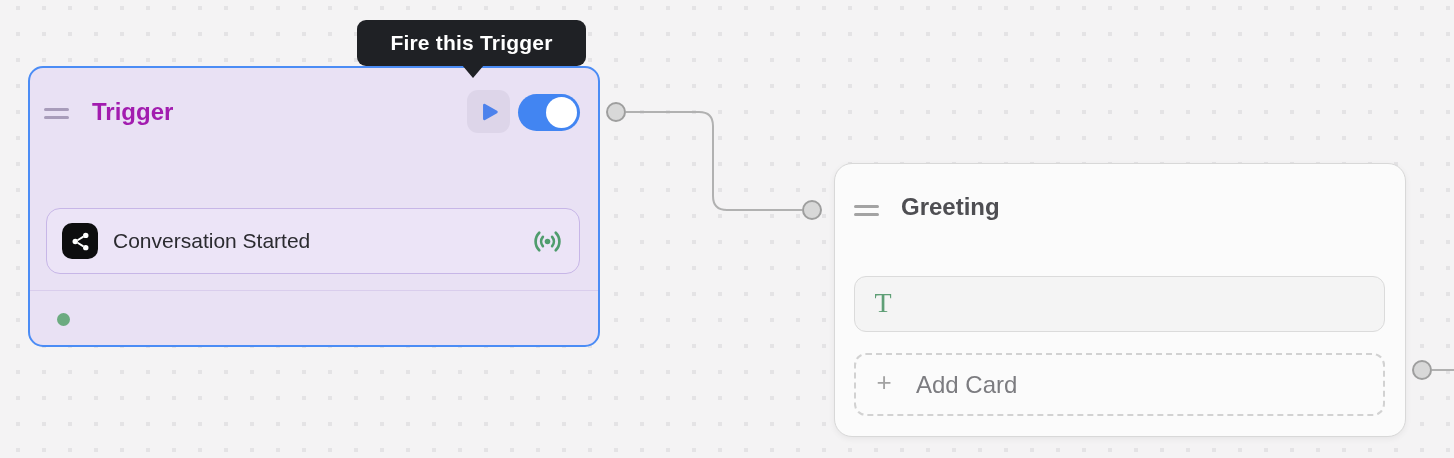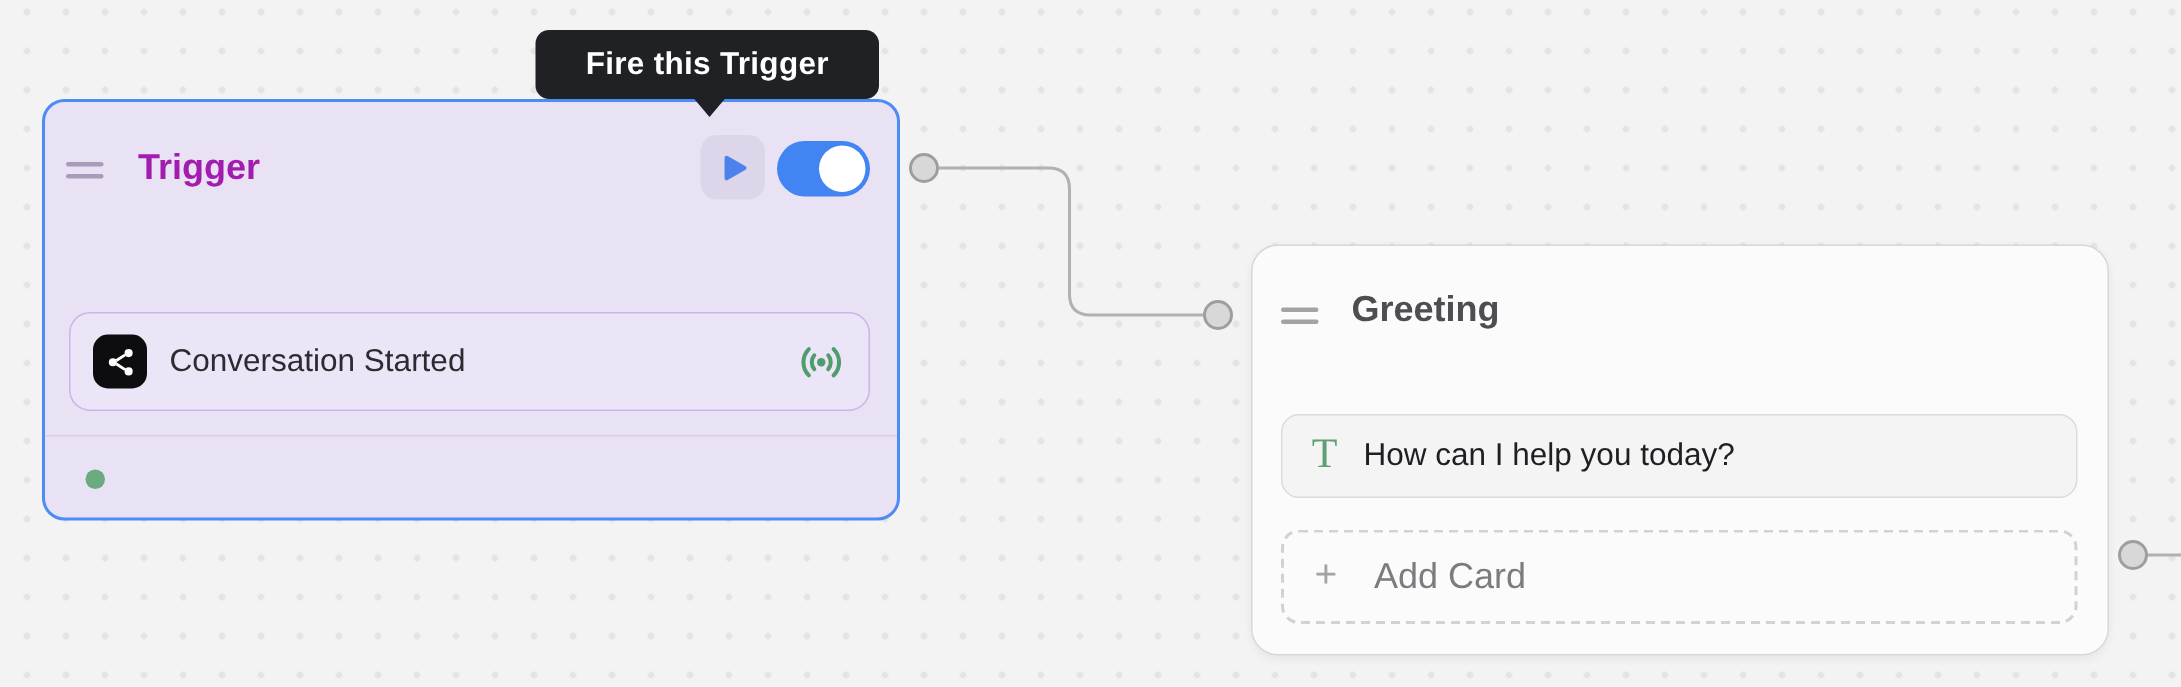--- a/index.html
+++ b/index.html
@@ -159,21 +159,20 @@
 
   <div class="node greeting-node">
     <span class="handle">
         <i></i>
         <i></i>
       </span>
     <span class="node-title">Greeting</span>
 
     <div class="text-card">
       <span class="t-icon">T</span>
-      <span class="txt">How can I help you today?</span>
     </div>
 
     <button class="add-card">
       <span class="plus">+</span>
       <span class="lbl">Add Card</span>
     </button>
   </div>
 
 </div>
 

